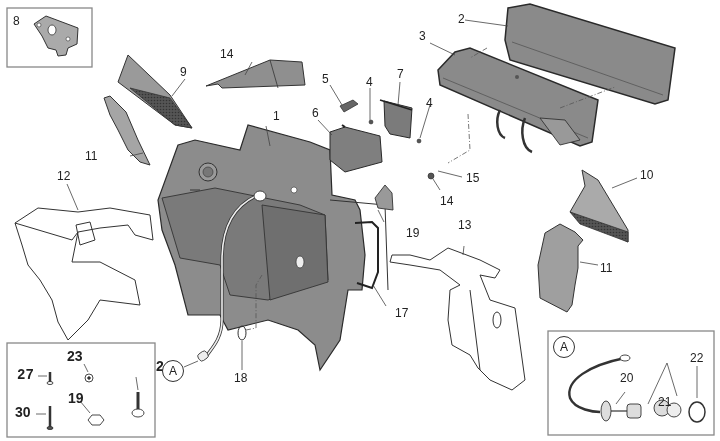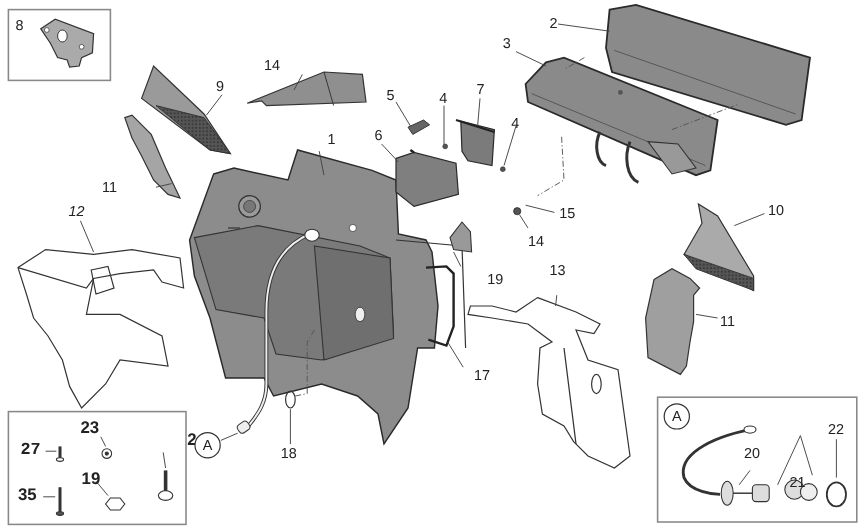--- a/index.html
+++ b/index.html
@@ -182,31 +182,31 @@
 <div class="lbl" style="left:458px;top:13px;">2</div>
 <div class="lbl" style="left:419px;top:30px;">3</div>
 <div class="lbl" style="left:366px;top:76px;">4</div>
 <div class="lbl" style="left:426px;top:97px;">4</div>
 <div class="lbl" style="left:322px;top:73px;">5</div>
 <div class="lbl" style="left:312px;top:107px;">6</div>
 <div class="lbl" style="left:397px;top:68px;">7</div>
 <div class="lbl" style="left:640px;top:169px;">10</div>
 <div class="lbl" style="left:85px;top:150px;">11</div>
 <div class="lbl" style="left:600px;top:262px;">11</div>
-<div class="lbl" style="left:57px;top:170px;font-style:italic;">12</div>
+<div class="lbl" style="left:57px;top:170px;">12</div>
 <div class="lbl" style="left:458px;top:219px;">13</div>
 <div class="lbl" style="left:440px;top:195px;">14</div>
 <div class="lbl" style="left:466px;top:172px;">15</div>
 <div class="lbl" style="left:395px;top:307px;">17</div>
 <div class="lbl" style="left:234px;top:372px;">18</div>
 <div class="lbl" style="left:406px;top:227px;">19</div>
 
 <div class="lbl big" style="left:67px;top:350px;">23</div>
 <div class="lbl big" style="left:124px;top:360px;margin-left:32px;">24</div>
-<div class="lbl big" style="left:15px;top:406px;">35</div>
+<div class="lbl big" style="left:15px;top:406px;">30</div>
 <div class="lbl big" style="left:68px;top:392px;">19</div>
 <div class="lbl big" style="left:17px;top:369px;font-family:Liberation Mono, monospace;">27</div>
 
 <div class="lbl" style="left:620px;top:372px;text-align:center;">20</div>
 <div class="lbl" style="left:658px;top:352px;margin-top:44px;">21</div>
 <div class="lbl" style="left:690px;top:352px;">22</div>
 
 <div class="circ" style="left:162px;top:360px;">A</div>
 <div class="circ" style="left:553px;top:336px;">A</div>
 

